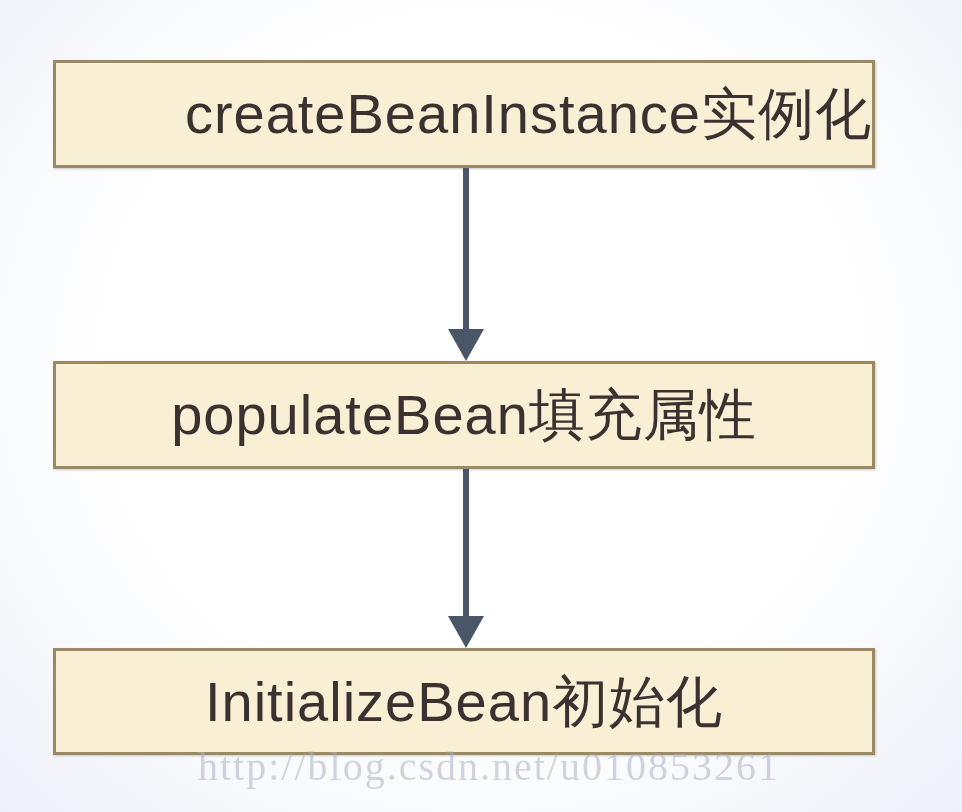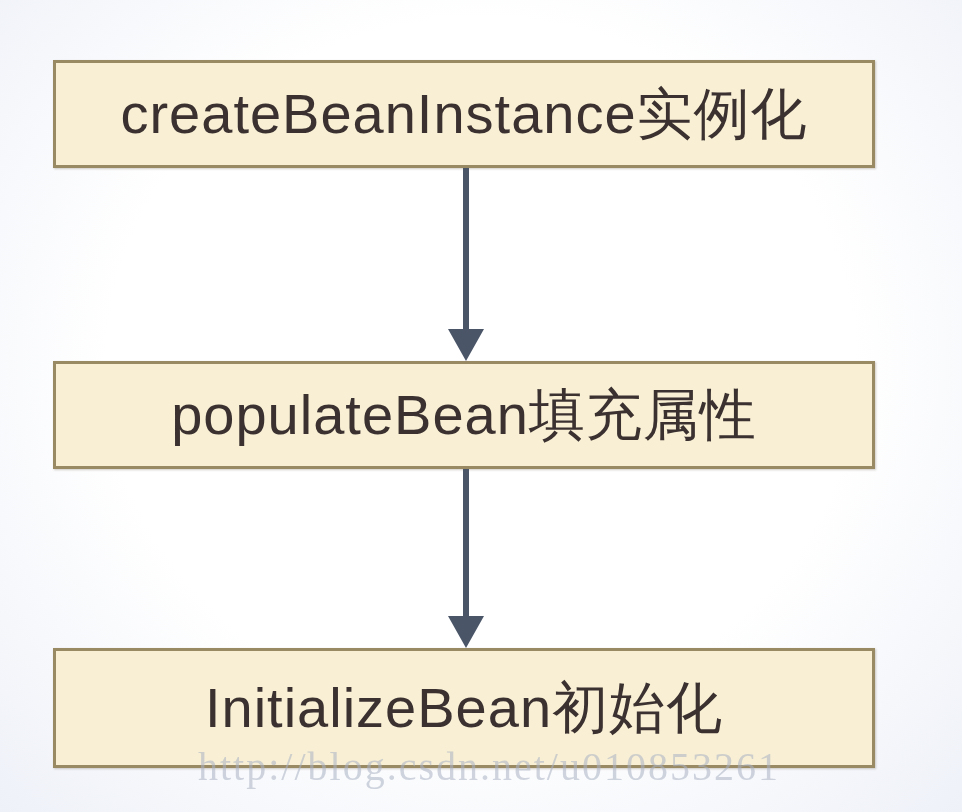--- a/index.html
+++ b/index.html
@@ -22,23 +22,23 @@
     width: 822px;
     height: 108px;
     box-sizing: border-box;
     background: var(--node_fill, #f8efd4);
     border: 3px solid var(--node_border, #9a8a64);
     box-shadow: 1px 1px 2px rgba(120,110,90,0.35);
     display: flex;
     align-items: center;
     justify-content: center;
   }
-  .node-1 { top: 60px; }
+  .node-1 { top: 60px; justify-content: flex-end; }
   .node-2 { top: 361px; height: 108px; }
-  .node-3 { top: 648px; height: 120px; }
+  .node-3 { top: 648px; height: 107px; }
 
   .node-label {
     font-size: 56px;
     line-height: 1;
     color: var(--node_text, #3b3130);
     letter-spacing: 1px;
     white-space: nowrap;
   }
 
   

